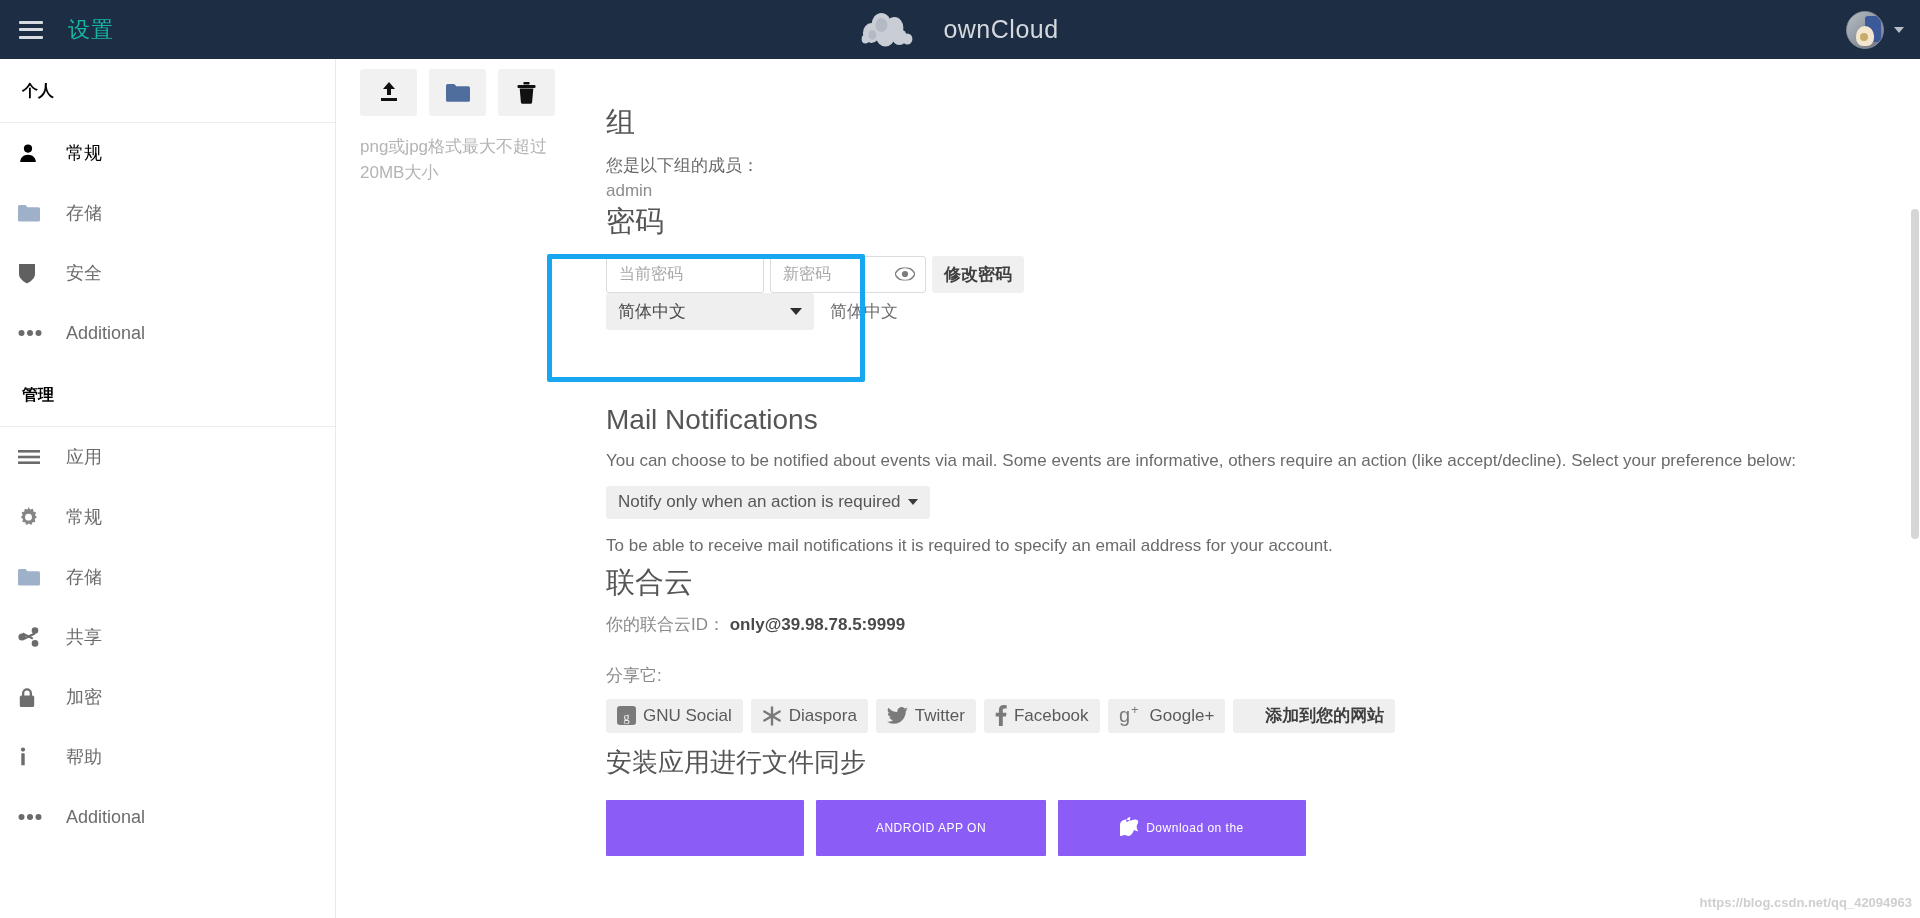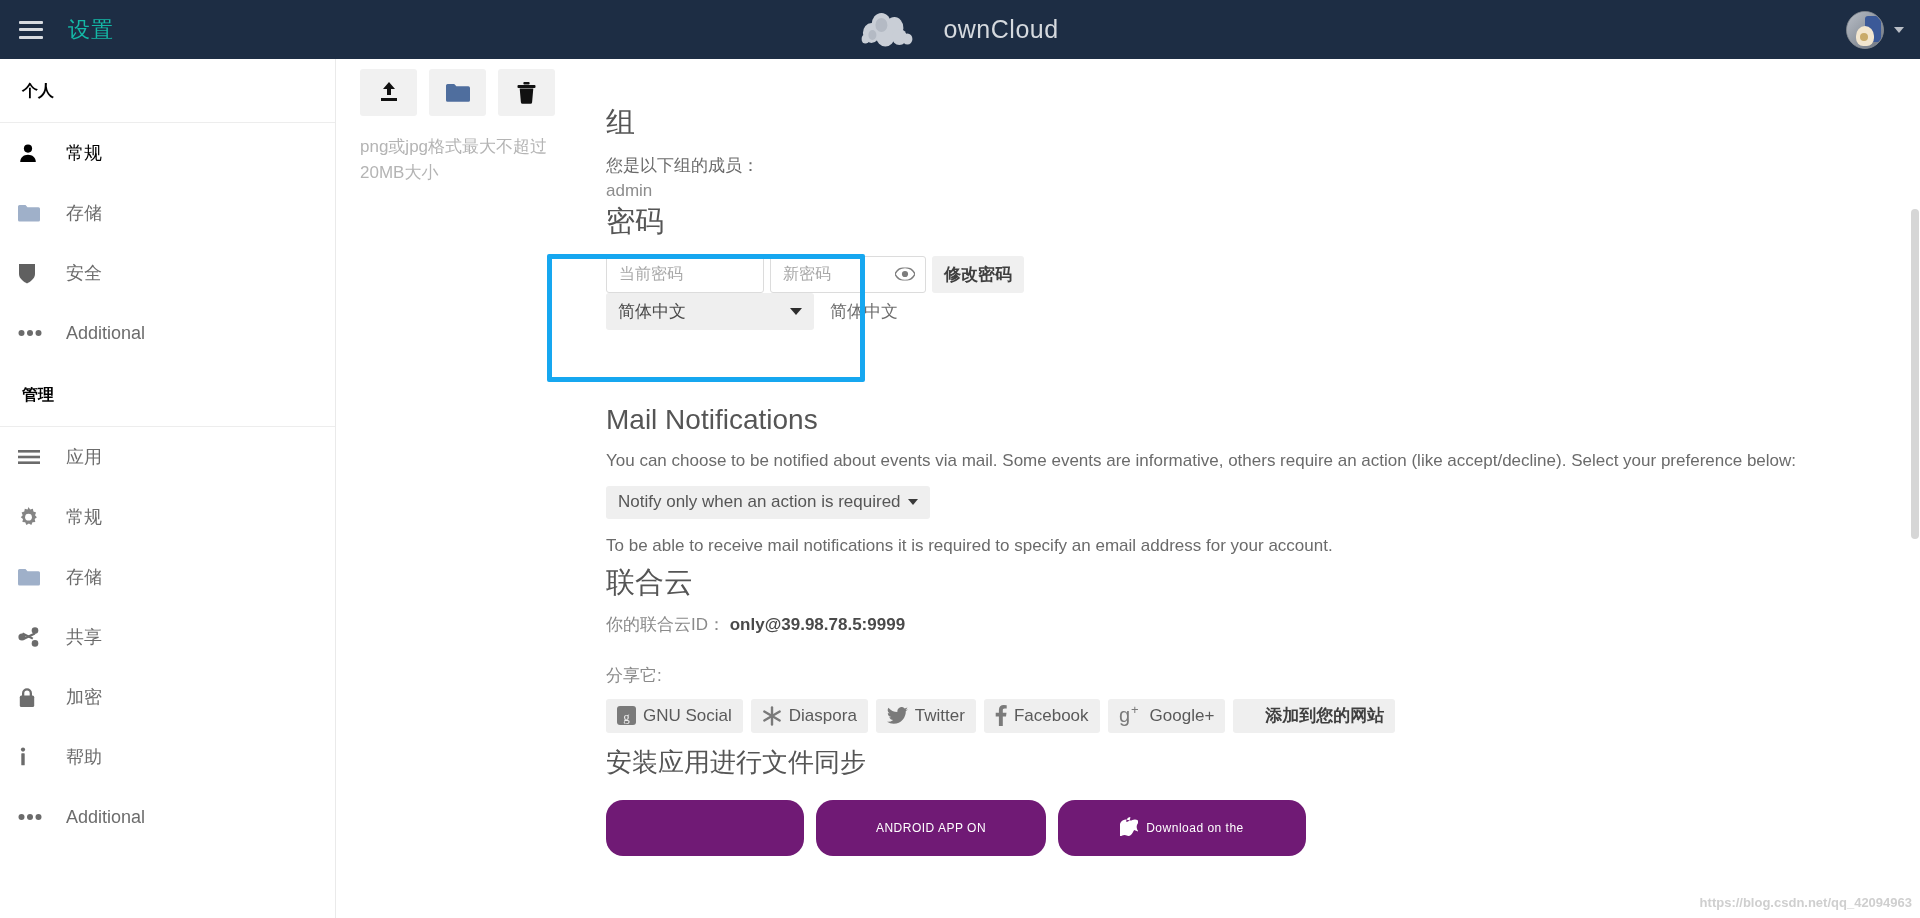--- a/index.html
+++ b/index.html
@@ -308,22 +308,22 @@
     cursor: pointer;
     white-space: nowrap;
   }
   .social-btn.plain { font-weight: bold; color: #3f3f3f; padding-left: 32px; }
 
   
   #install-block { position: absolute; top: 688px; left: 0; }
   #install-block h2 { font-size: 26px; }
   .store-row { display: flex; gap: 12px; margin-top: 22px; }
   .store-badge {
-    background: #701a75;
-    border-radius: 17px;
+    background: #8b5cf6;
+    border-radius: 1px;
     height: 56px;
     display: flex;
     align-items: center;
     justify-content: center;
     color: #fff;
     padding: 0 16px;
   }
   .store-badge.w1 { width: 198px; }
   .store-badge.w2 { width: 230px; }
   .store-badge.w3 { width: 248px; }

